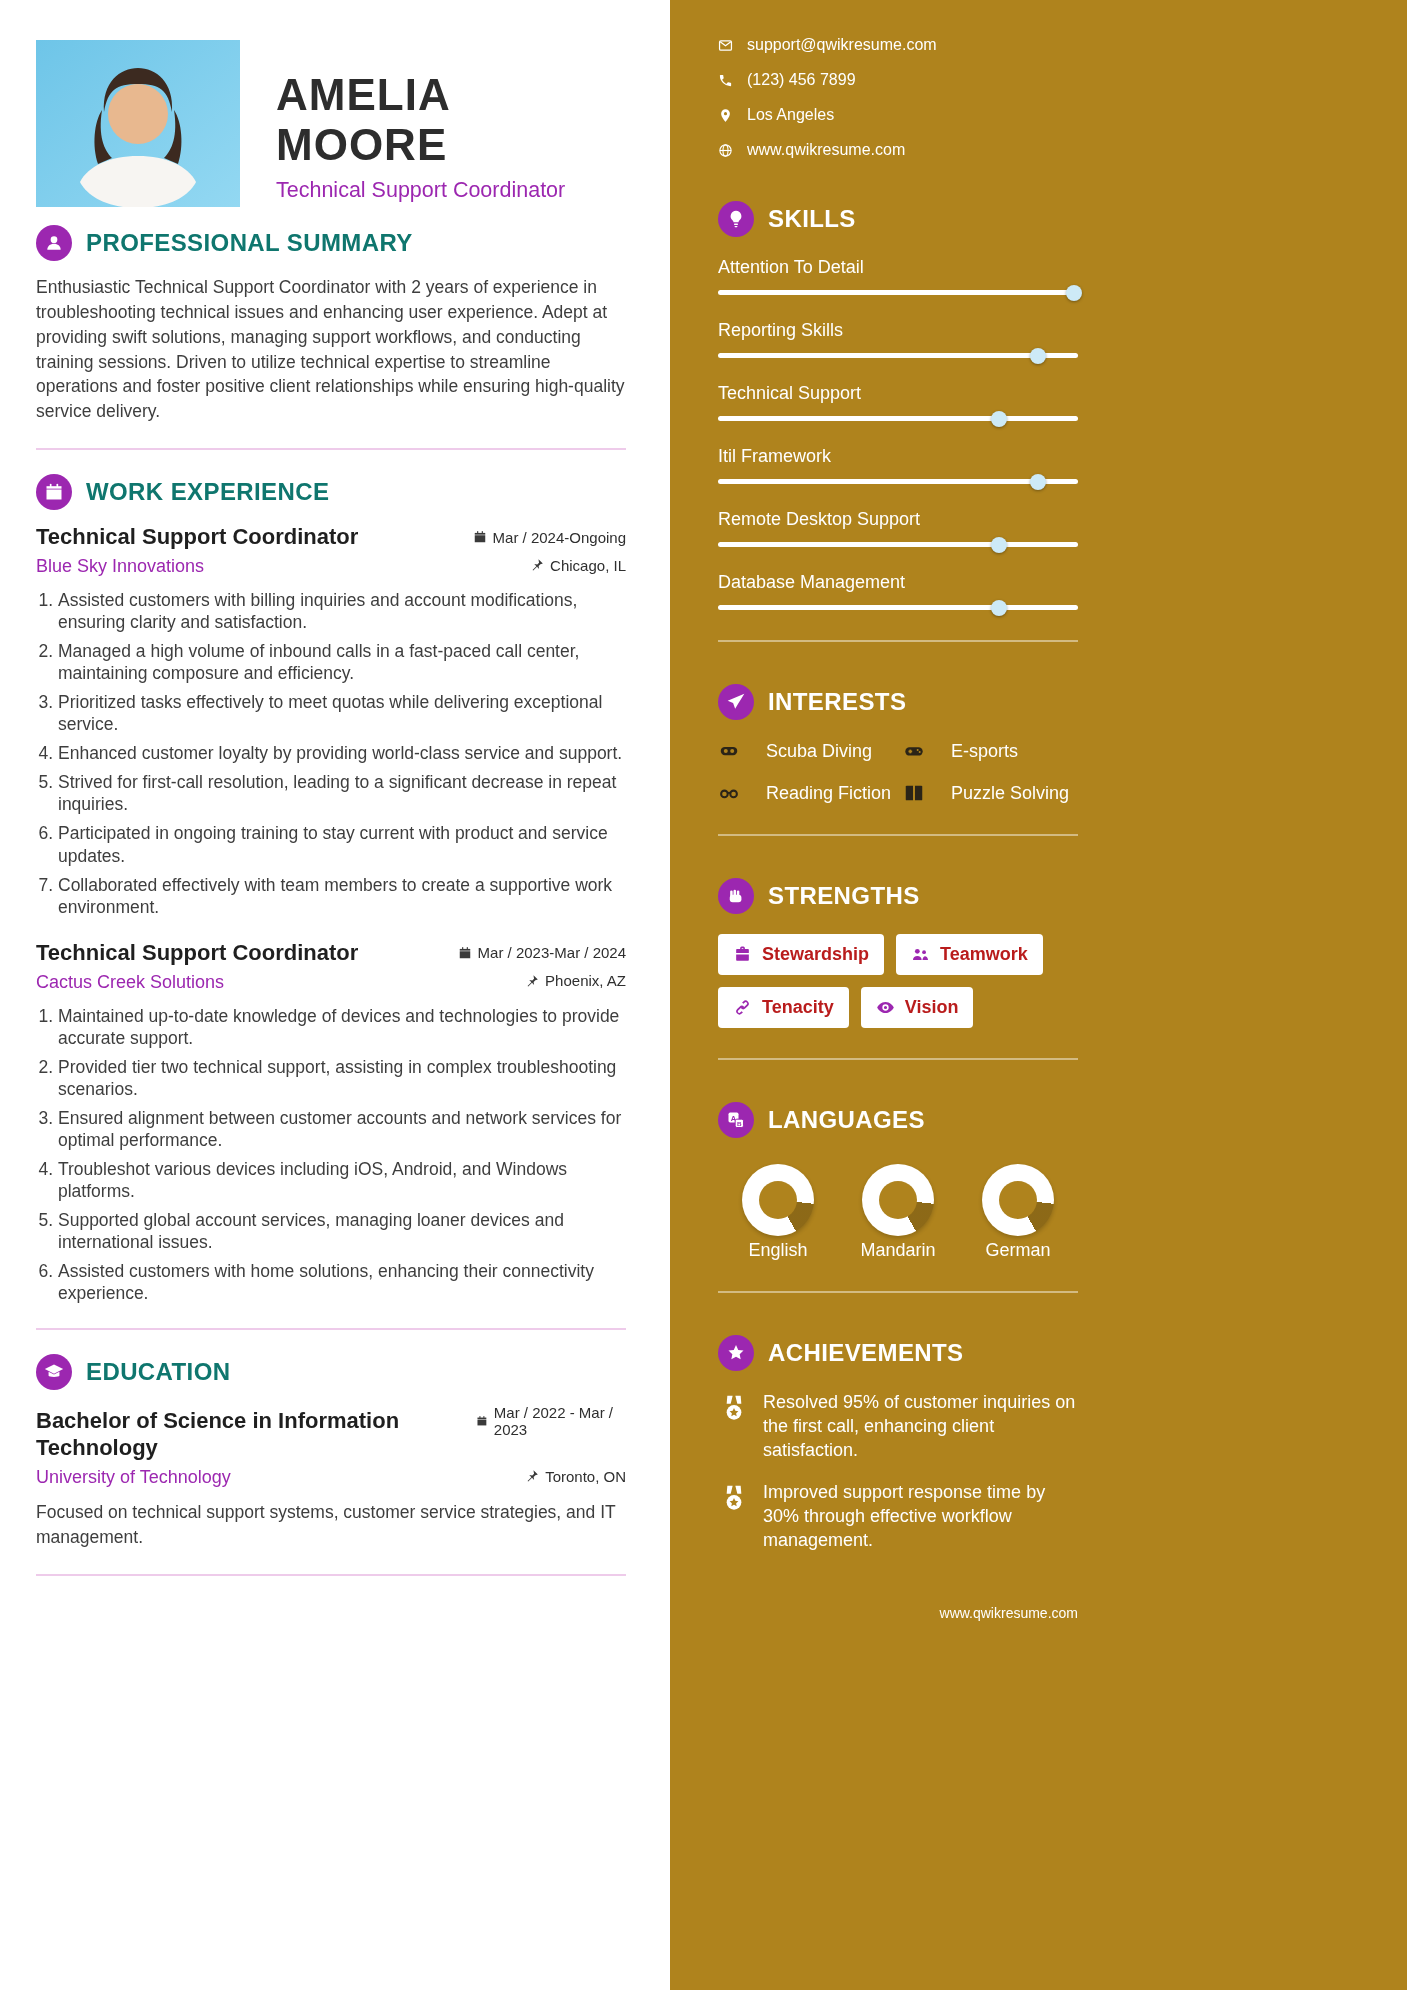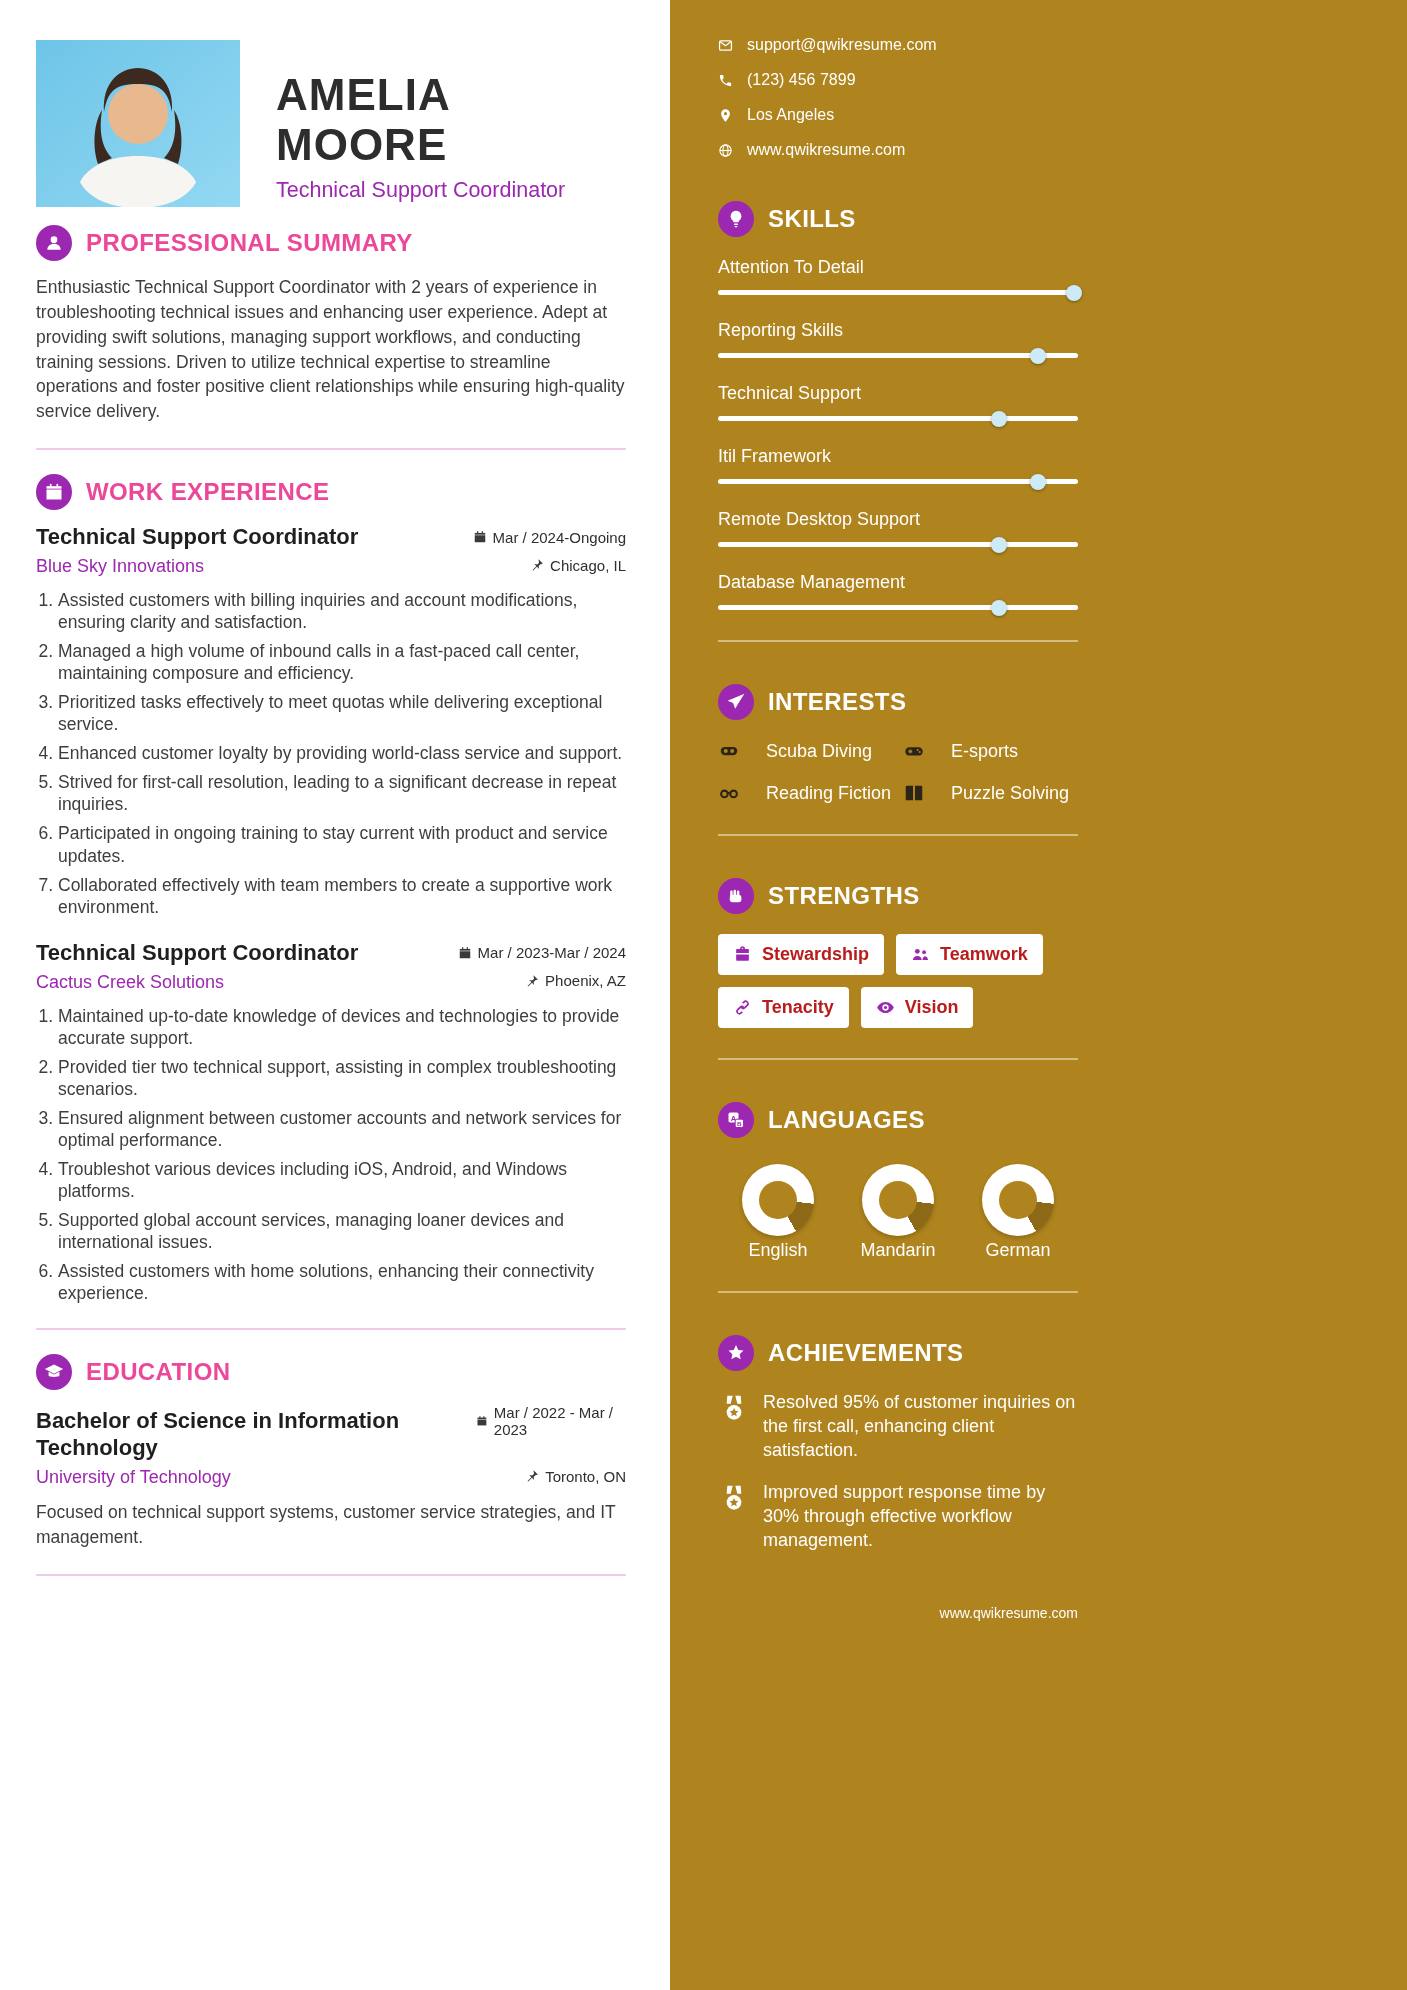--- a/index.html
+++ b/index.html
@@ -14,21 +14,21 @@
 
   .header-row { display: flex; gap: 36px; margin-bottom: 10px; }
   .photo { width: 204px; height: 167px; flex: 0 0 auto; overflow: hidden; }
   .name-block { padding-top: 30px; }
   .name { font-size: 44px; font-weight: 800; letter-spacing: 1px; color: #2d2d2d; margin-bottom: 8px; }
   .job-title-hdr { font-size: 21.5px; color: #9C27B0; font-weight: 500; }
 
   .sec-head { display: flex; align-items: center; gap: 14px; margin: 18px 0 14px; }
   .sec-icon { width: 36px; height: 36px; border-radius: 50%; background: #9C27B0; display: flex; align-items: center; justify-content: center; flex: 0 0 auto; }
   .sec-icon svg { width: 20px; height: 20px; }
-  h2.sec-title { font-size: 24px; font-weight: 800; color: #ec4899; letter-spacing: 0.4px; }
+  h2.sec-title { font-size: 24px; font-weight: 800; color: #0f766e; letter-spacing: 0.4px; }
 
   .body-text { font-size: 17.5px; line-height: 1.42; color: #3e3e3e; }
 
   .divider-l { height: 2px; background: #eecbea; border: 0; margin: 24px 0; }
 
   .job { margin-bottom: 22px; }
   .job-head { display: flex; justify-content: space-between; align-items: baseline; }
   .job-title { font-size: 22px; font-weight: 700; color: #1f1f1f; }
   .meta { display: flex; align-items: center; gap: 6px; font-size: 15px; color: #2f2f2f; white-space: nowrap; }
   .meta svg { width: 14px; height: 14px; fill: #3a3a3a; }

